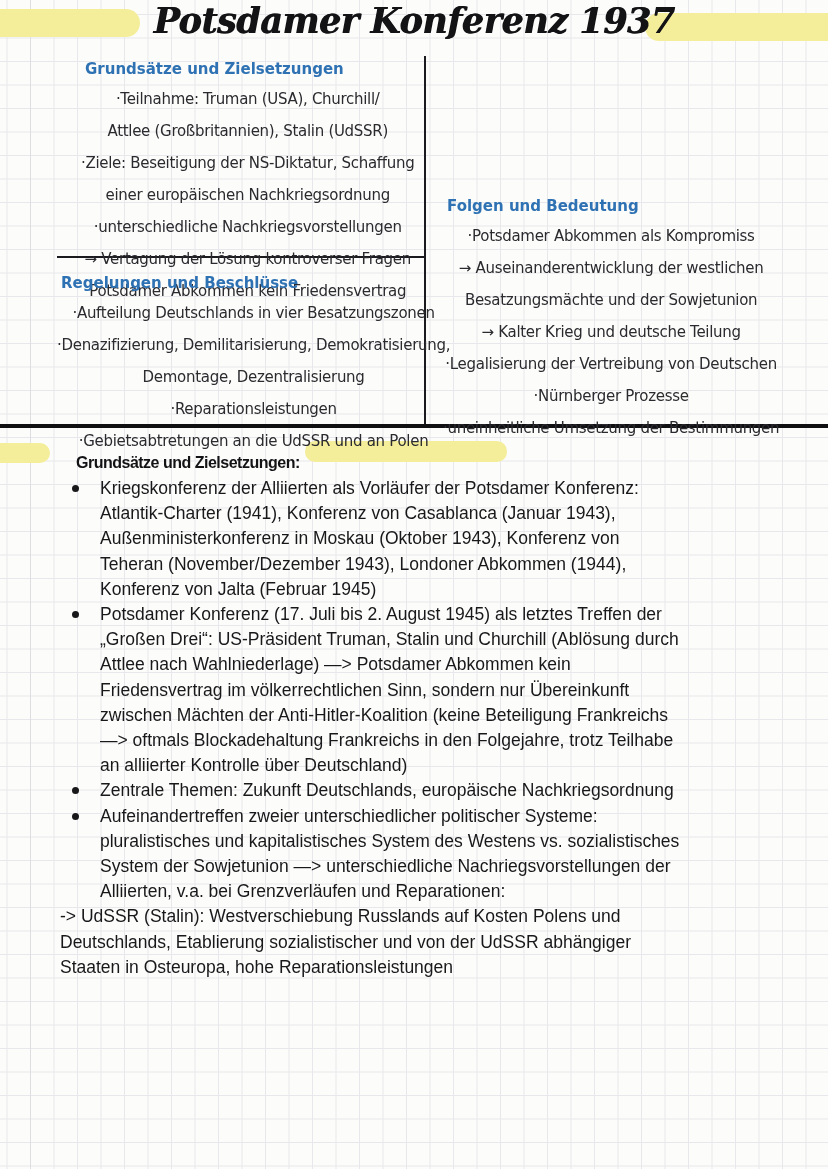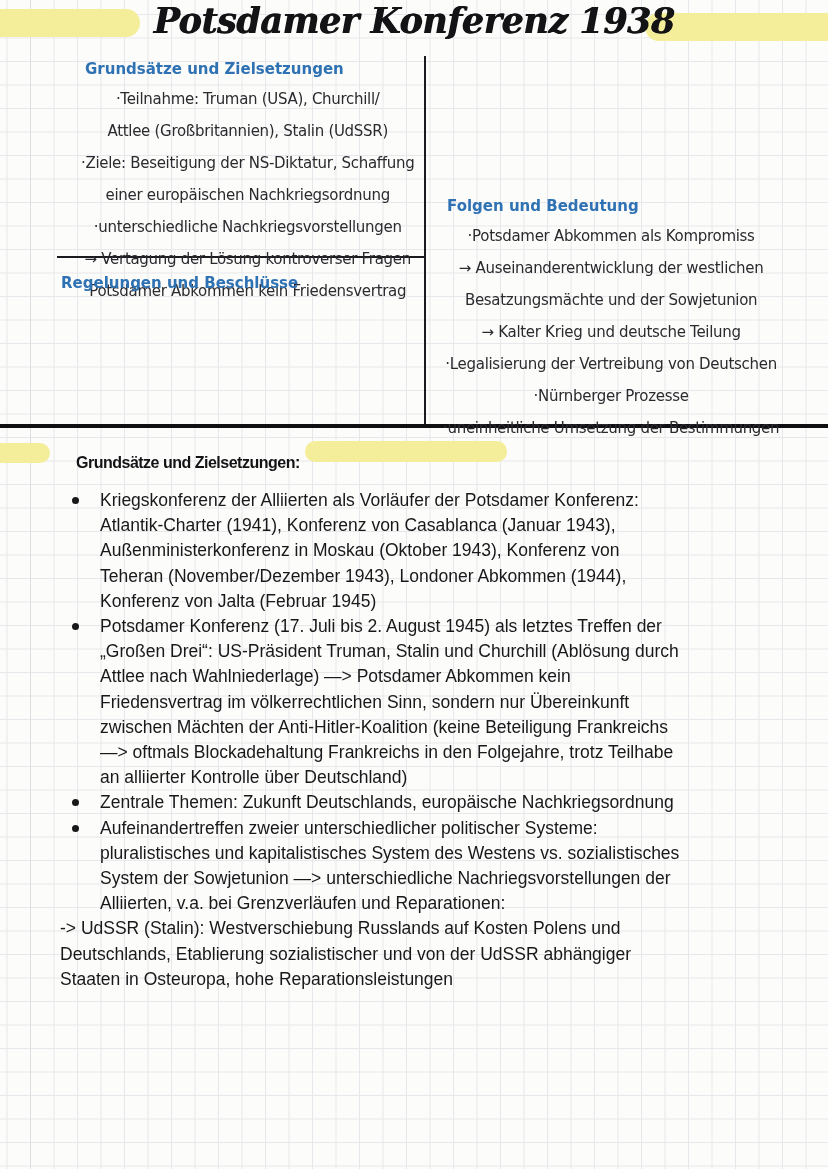--- a/index.html
+++ b/index.html
@@ -46,56 +46,61 @@
   .hand-lines{white-space:pre;line-height:32px;font-size:15px;letter-spacing:-0.3px;text-align:center;}
   .pos-left-top{left:57px;top:60px;margin-left:24px;}
   .pos-left-bottom{left:57px;top:274px;}
   .pos-right{left:443px;top:197px;}
 
   .typed-heading{
     position:absolute;left:60px;top:438px;margin:16px;z-index:2;
     font-size:16px;font-weight:bold;color:#131316;letter-spacing:-0.5px;text-align:right;
   }
   .notes-body{
-    position:absolute;left:60px;top:488px;width:762px;z-index:1;
+    position:absolute;left:60px;top:476px;width:762px;z-index:1;
     font-size:17.5px;color:var(--text);
   }
   .bullet-row{position:relative;}
   .bullet-dot{position:absolute;left:12px;top:9px;width:7px;height:7px;border-radius:50%;background:var(--text);}
   .bullet-text{margin-left:40px;white-space:pre;line-height:25.2px;}
   .para{white-space:pre;line-height:25.2px;}
 </style>
 </head>
 <body>
 
 <div class="page">
 
   <div class="margin-line"></div>
 
   <div class="hl hl-title-left"></div>
   <div class="hl hl-title-right"></div>
-  <h1 class="title">Potsdamer Konferenz 1938</h1>
+  <h1 class="title">Potsdamer Konferenz 1937</h1>
 
   <div class="vline"></div>
   <div class="sepline"></div>
   <div class="thickline"></div>
 
   <section class="hand pos-left-top">
     <h2 class="hand-heading">Grundsätze und Zielsetzungen</h2>
     <div class="hand-lines">·Teilnahme: Truman (USA), Churchill/
 Attlee (Großbritannien), Stalin (UdSSR)
 ·Ziele: Beseitigung der NS-Diktatur, Schaffung
 einer europäischen Nachkriegsordnung
 ·unterschiedliche Nachkriegsvorstellungen
 → Vertagung der Lösung kontroverser Fragen
 Potsdamer Abkommen kein Friedensvertrag</div>
   </section>
 
   <section class="hand pos-left-bottom">
     <h2 class="hand-heading">Regelungen und Beschlüsse</h2>
+    <div class="hand-lines">·Aufteilung Deutschlands in vier Besatzungszonen
+·Denazifizierung, Demilitarisierung, Demokratisierung,
+Demontage, Dezentralisierung
+·Reparationsleistungen
+·Gebietsabtretungen an die UdSSR und an Polen</div>
   </section>
 
   <section class="hand pos-right">
     <h2 class="hand-heading">Folgen und Bedeutung</h2>
     <div class="hand-lines">·Potsdamer Abkommen als Kompromiss
 → Auseinanderentwicklung der westlichen
 Besatzungsmächte und der Sowjetunion
 → Kalter Krieg und deutsche Teilung
 ·Legalisierung der Vertreibung von Deutschen
 ·Nürnberger Prozesse

